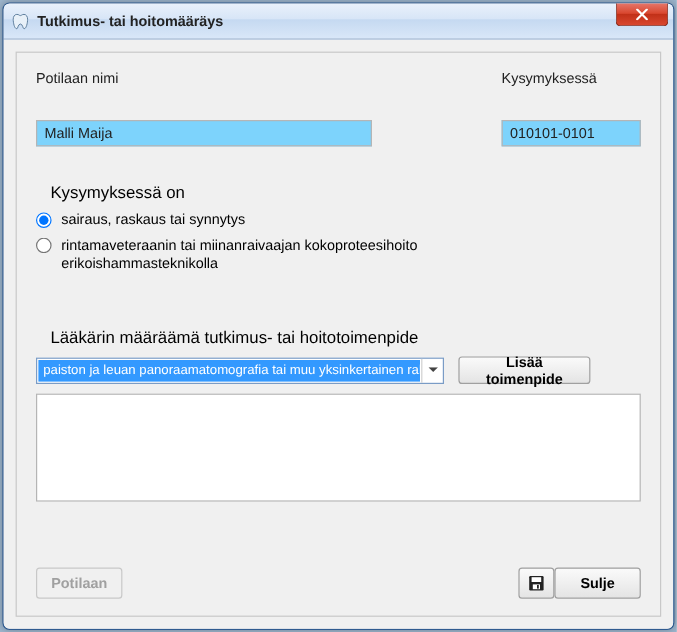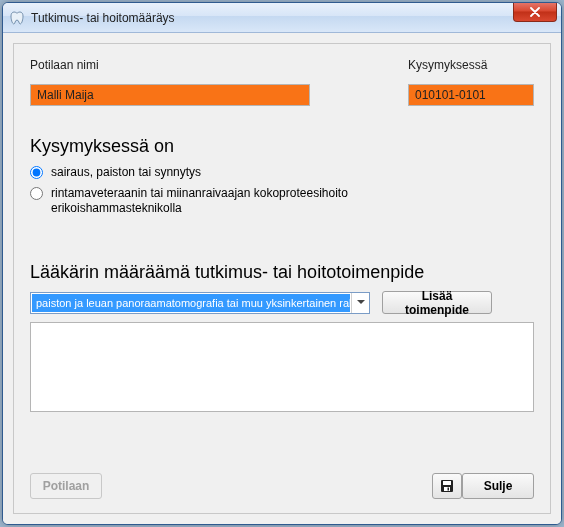--- a/index.html
+++ b/index.html
@@ -22,20 +22,21 @@
     overflow: hidden;
   }
   .titlebar {
     height: 30px;
     background: linear-gradient(to bottom, #e9f1fb 0%, #d7e5f7 45%, #c5d9f1 46%, #d9e7f8 100%);
     border-bottom: 1px solid #a0b8d8;
     display: flex;
     align-items: center;
     padding: 0 6px;
     position: relative;
+    font-weight: bold;
   }
   .app-icon {
     width: 16px; height: 16px;
     display: flex; align-items: center; justify-content: center;
     margin-right: 6px;
   }
   .title-text {
     font-size: 12px;
     color: #222;
   }
@@ -71,32 +72,33 @@
     position: relative;
   }
   .row-top {
     display: flex;
     gap: 30px;
   }
   .field-group { display: flex; flex-direction: column; gap: 12px; }
   .label { font-size: 12px; color: #222; }
   .text-field {
     height: 22px;
-    background: #f97316;
+    background: #7dd3fc;
     border: 1px solid #b5b5b5;
     padding: 2px 6px;
     font-size: 12px;
     color: #222;
     display: flex;
     align-items: center;
+    margin-top: 16px;
   }
   .patient-name { width: 280px; }
-  .personal-id { width: 126px; }
+  .personal-id { width: 116px; }
   .section { margin-top: 30px; }
-  .section-label { font-size: 18px; margin-bottom: 8px; }
+  .section-label { font-size: 14px; margin-bottom: 8px; margin-left: 12px; }
   .radio-row {
     display: flex;
     align-items: flex-start;
     gap: 8px;
     margin: 6px 0;
   }
   input[type="radio"] {
     width: 13px; height: 13px;
     margin-top: 1px;
     cursor: pointer;
@@ -229,21 +231,21 @@
           <div class="text-field personal-id">
             <span>010101-0101</span>
           </div>
         </div>
       </div>
 
       <div class="section">
         <div class="section-label">Kysymyksessä on</div>
         <label class="radio-row">
           <input type="radio" name="q" checked="" style="">
-          <span class="radio-text">sairaus, paiston tai synnytys</span>
+          <span class="radio-text">sairaus, raskaus tai synnytys</span>
         </label>
         <label class="radio-row" style="">
           <input type="radio" name="q" style="">
           <span class="radio-text">rintamaveteraanin tai miinanraivaajan kokoproteesihoito erikoishammasteknikolla</span>
         </label>
       </div>
 
       <div class="procedure-section">
         <div class="section-label">Lääkärin määräämä tutkimus- tai hoitotoimenpide</div>
         <div class="proc-row">

